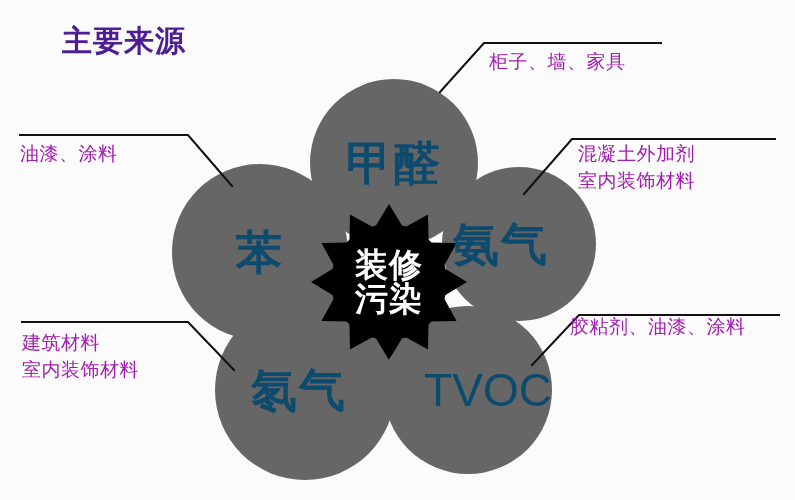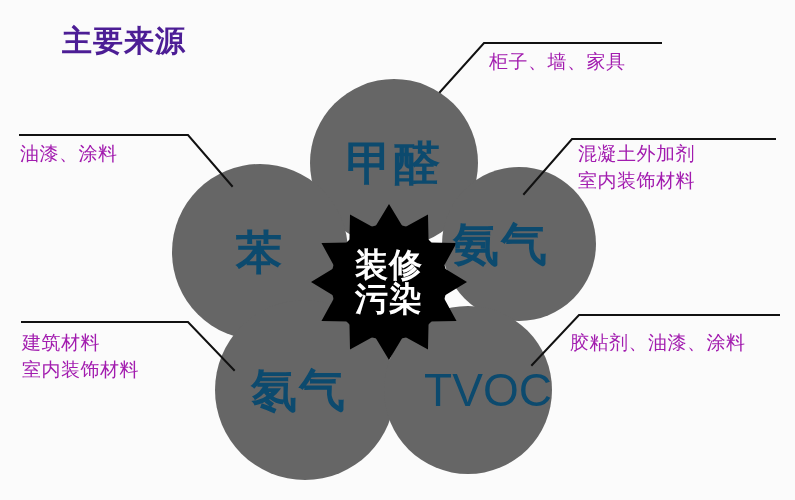--- a/index.html
+++ b/index.html
@@ -133,18 +133,18 @@
         <span class="callout-line">柜子、墙、家具</span>
       </div>
       <div class="callout" style="left: 578px; top: 141px; text-align: right;">
         <span class="callout-line">混凝土外加剂</span>
         <span class="callout-line">室内装饰材料</span>
       </div>
       <div class="callout" style="left: 22px; top: 330px;">
         <span class="callout-line">建筑材料</span>
         <span class="callout-line">室内装饰材料</span>
       </div>
-      <div class="callout" style="left: 570px; top: 330px;">
+      <div class="callout" style="left: 570px; top: 314px;">
         <span class="callout-line">胶粘剂、油漆、涂料</span>
       </div>
     </div>
 
 </div>
 
 </body></html>

